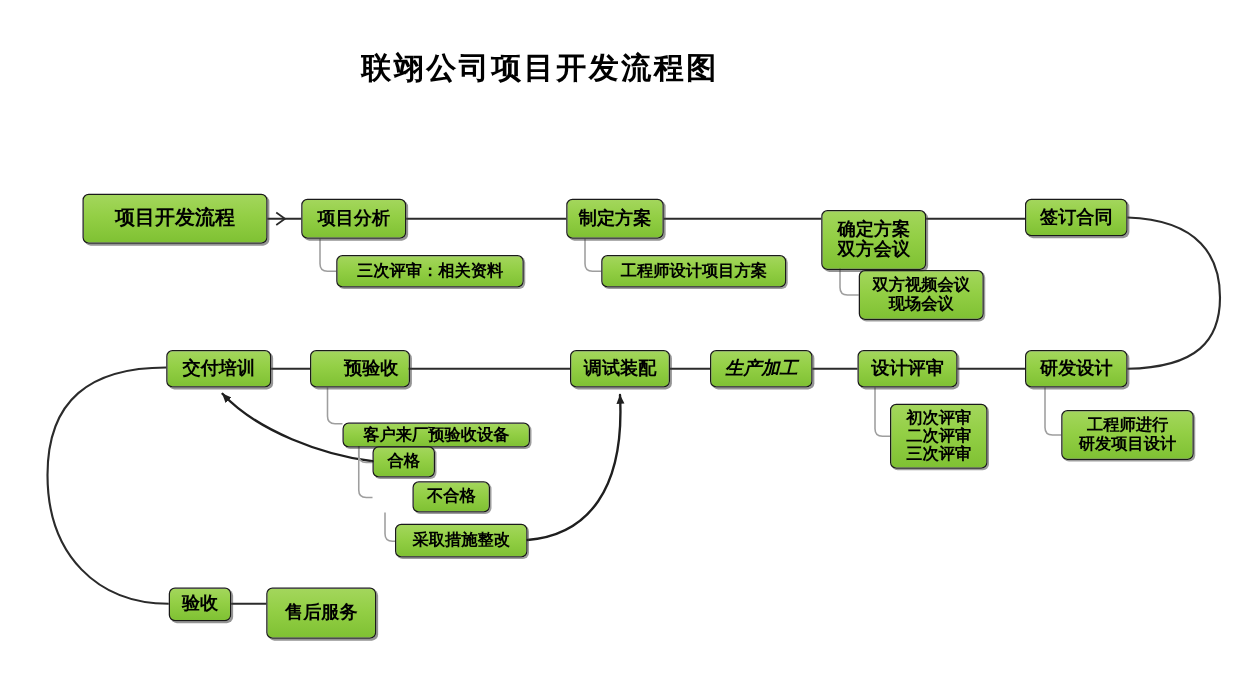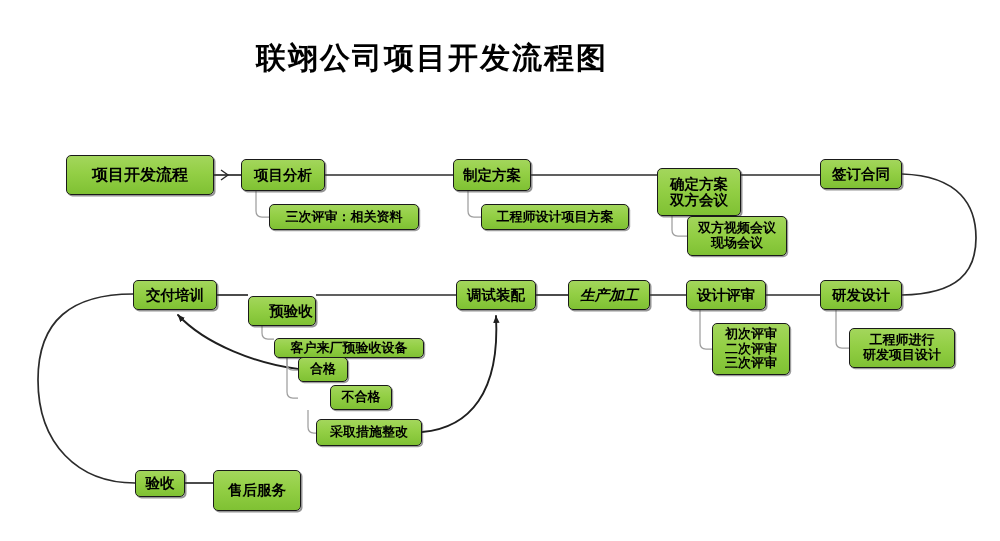--- a/index.html
+++ b/index.html
@@ -17,21 +17,21 @@
     height: 541px;
     background: #ffffff;
     overflow: hidden;
   }
   #title {
     position: absolute;
     left: 0;
     top: 38px;
     width: 864px;
     text-align: center;
-    font-size: 30px;
+    font-size: 24px;
     font-weight: 700;
     letter-spacing: 2px;
     color: #000000;
     font-family: "Liberation Serif", "DejaVu Serif", serif;
     white-space: nowrap;
   }
   #edges {
     position: absolute;
     left: 0;
     top: 0;
@@ -150,21 +150,21 @@
   <div class="node main" style="left:686px; top:280px; width:80px; height:30px;text-align:right;">设计评审</div>
 
   <div class="node sub" style="left:712px; top:323px; width:78px; height:52px;">初次评审
 二次评审
 三次评审</div>
 
   <div class="node main" style="left:568px; top:280px; width:82px; height:30px;font-style:italic;">生产加工</div>
 
   <div class="node main" style="left:456px; top:280px; width:80px; height:30px;">调试装配</div>
 
-  <div class="node main" style="left:248px; top:296px; width:68px; height:30px;padding-left:18px;">预验收</div>
+  <div class="node main" style="left:248px; top:280px; width:80px; height:30px;padding-left:18px;">预验收</div>
 
   <div class="node sub" style="left:274px; top:338px; width:150px; height:20px;">客户来厂预验收设备</div>
 
   <div class="node sub" style="left:298px; top:357px; width:50px; height:25px;">合格</div>
 
   <div class="node sub" style="left:298px; top:385px; width:62px; height:25px;margin-left:32px;">不合格</div>
 
   <div class="node sub" style="left:316px; top:419px; width:106px; height:27px;">采取措施整改</div>
 
   <div class="node main" style="left:133px; top:280px; width:84px; height:30px;">交付培训</div>

